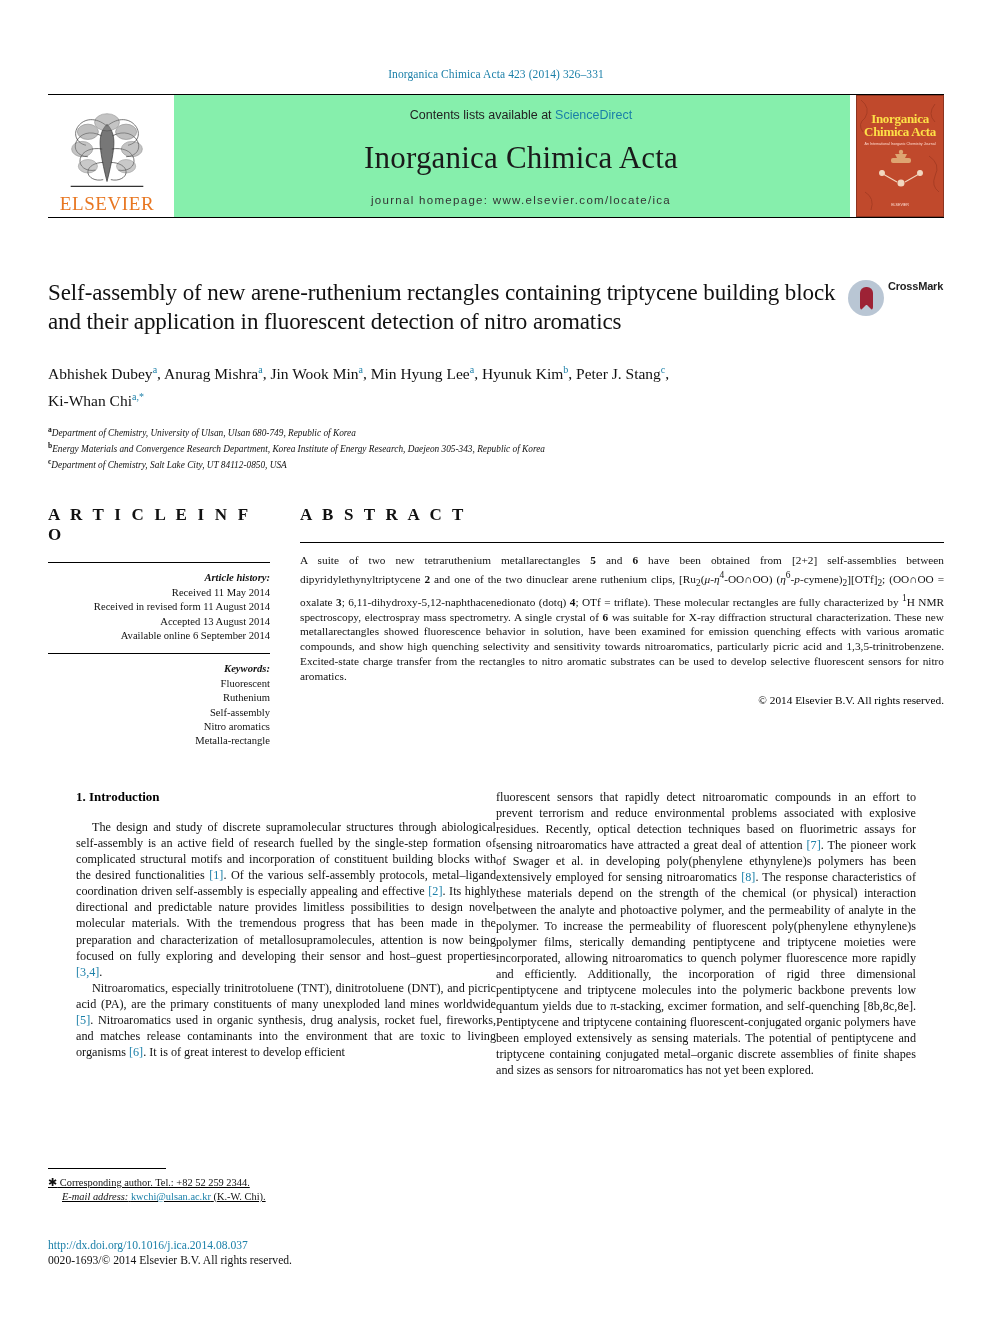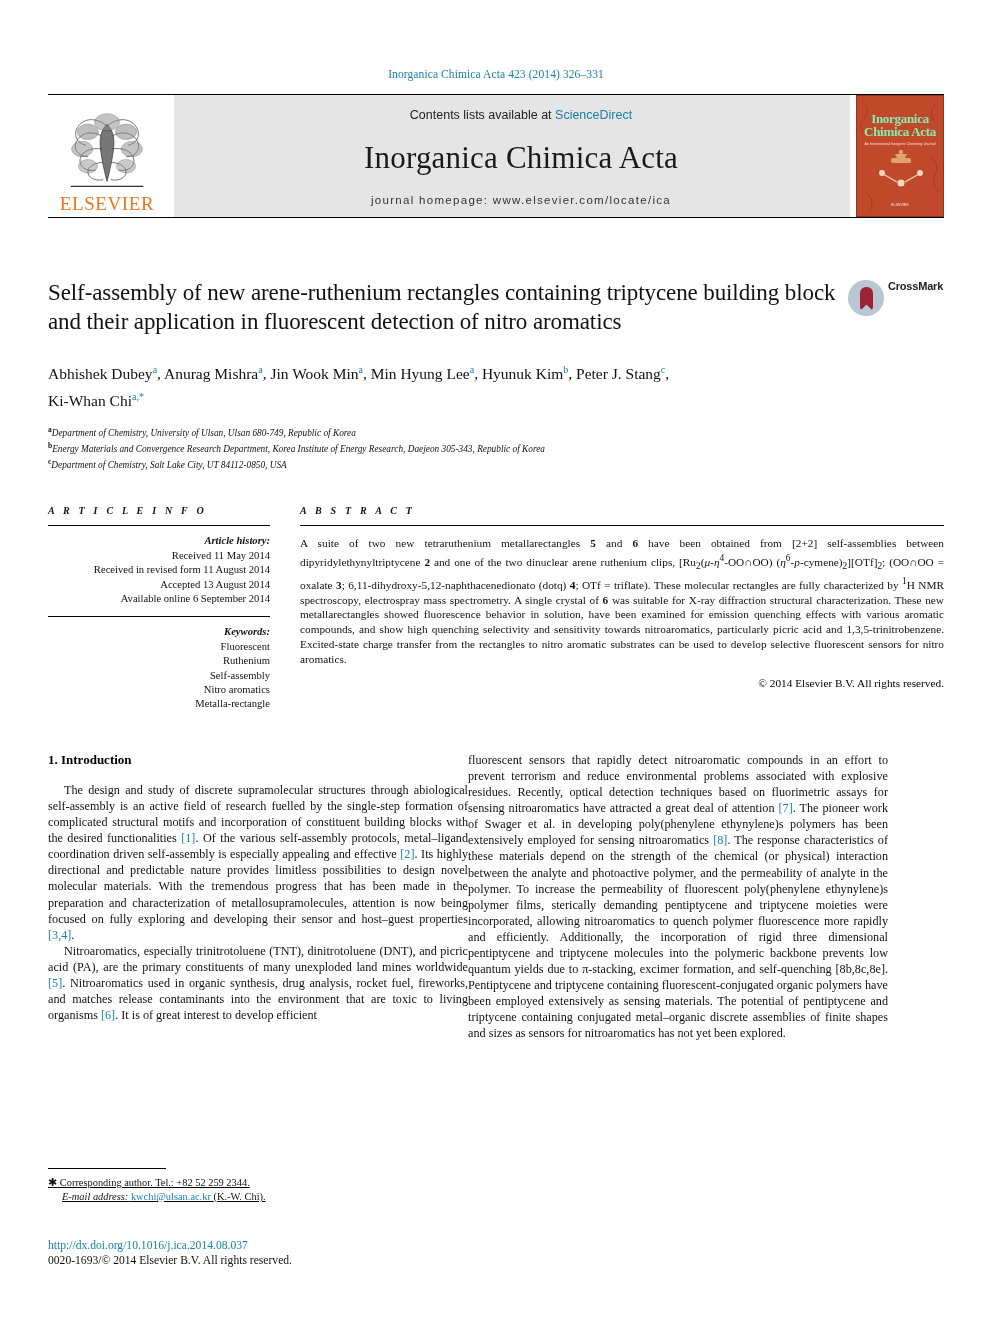--- a/index.html
+++ b/index.html
@@ -49,21 +49,21 @@
     font-family: "Liberation Serif", serif;
     color: #e87722;
     font-size: 19px;
     letter-spacing: .6px;
     line-height: 1;
     font-weight: 400;
     margin-top: 1px;
   }
   .masthead-center {
     flex: 1 1 auto;
-    background: #e5e5e5;
+    background: #86efac;
     display: flex;
     flex-direction: column;
     justify-content: space-between;
     align-items: center;
     padding: 13px 0 11px 18px;
     margin-left: 8px;
   }
   .contents-line {
     font-family: "Liberation Sans", sans-serif;
     font-size: 12.5px;
@@ -90,21 +90,21 @@
     position: relative;
     overflow: hidden;
     border: 1px solid #8d3521;
   }
   .cover-inner { position:absolute; inset:0; }
   .cover-title {
     position:absolute; top:16px; left:0; right:0;
     text-align:center;
     font-family:"Liberation Serif", serif;
     font-weight:700;
-    color:#86efac;
+    color:#fde047;
     font-size:13px;
     line-height:13px;
     letter-spacing:-.3px;
   }
   .cover-sub {
     position:absolute; top:46px; left:0; right:0;
     text-align:center;
     font-size:3.6px;
     color:#ffd9cc;
     font-family:"Liberation Sans", sans-serif;
@@ -186,25 +186,24 @@
     margin: 34px 48px 0 48px;
     display:flex;
     gap: 30px;
   }
   .col-info { width: 222px; flex: 0 0 222px; }
   .col-abstract { flex: 1 1 auto; }
 
   .sechead {
     font-family:"Liberation Serif", serif;
     font-weight:700;
-    font-size: 10px;
+    font-size: 17px;
     letter-spacing: 3.2px;
     color:#111;
-    margin-bottom: 9px;
-    font-style: italic;
+    margin-bottom: 17px;
   }
   .rule { border-top: 1.1px solid #000; }
 
   .info-group { padding-top: 8px; font-size: 10.6px; line-height: 14.4px; text-align: right; }
   .info-group .gt { font-style: italic; font-weight: 700; }
   .info-group div { color:#111; }
   .info-sep { margin-top: 10px; }
 
   .abstract-body {
     padding-top: 10px;
@@ -220,20 +219,21 @@
     text-align: right;
     font-size: 11.3px;
     margin-top: 10px;
   }
 
   
   .body-cols {
     margin: 40px 48px 0 48px;
     display: flex;
     height: 430px;
+    justify-content: center;
   }
   .bcol { width: 420px; flex: 0 0 420px; position: relative; }
   h2.secnum {
     font-family:"Liberation Serif", serif;
     font-weight: 700;
     font-size: 13px;
     margin: 0 0 14px 0;
   }
   .bodytext {
     font-size: 12.2px;

